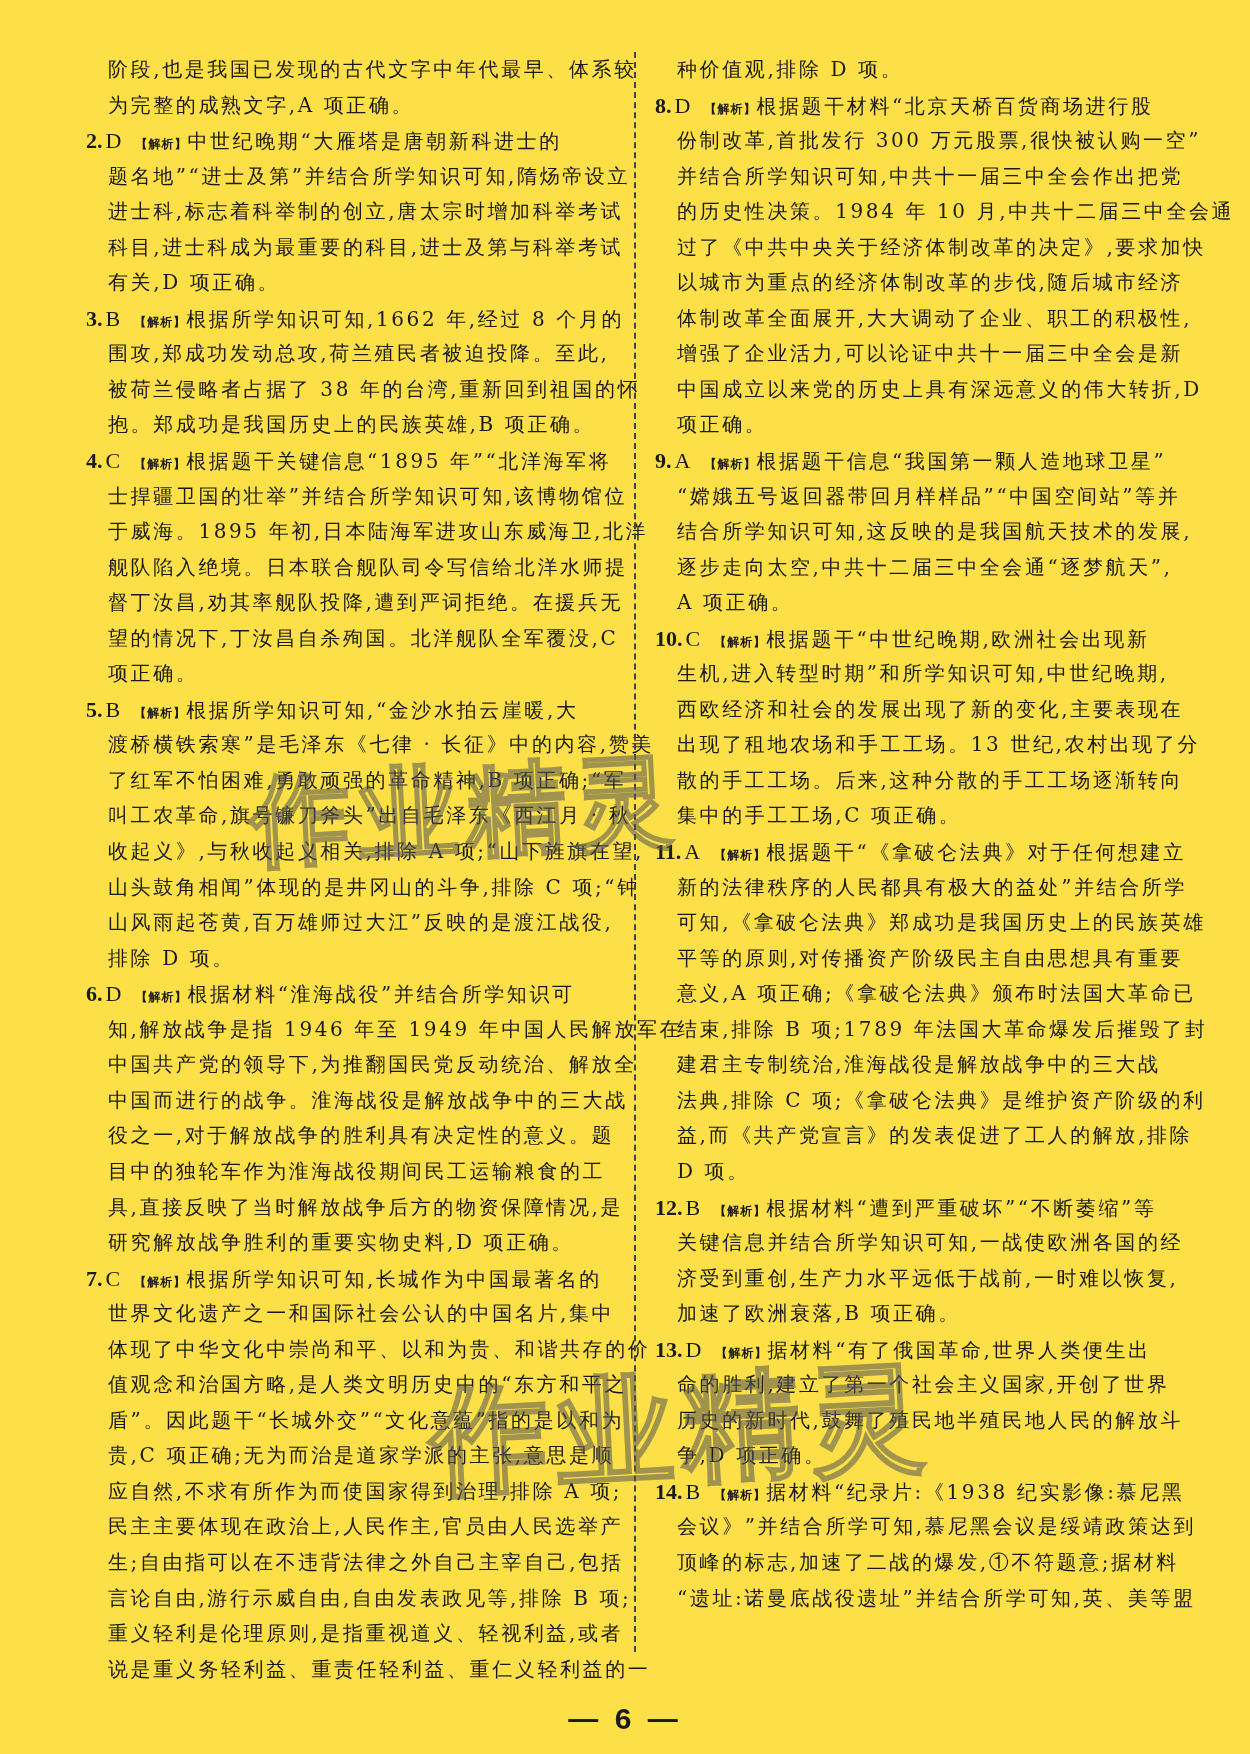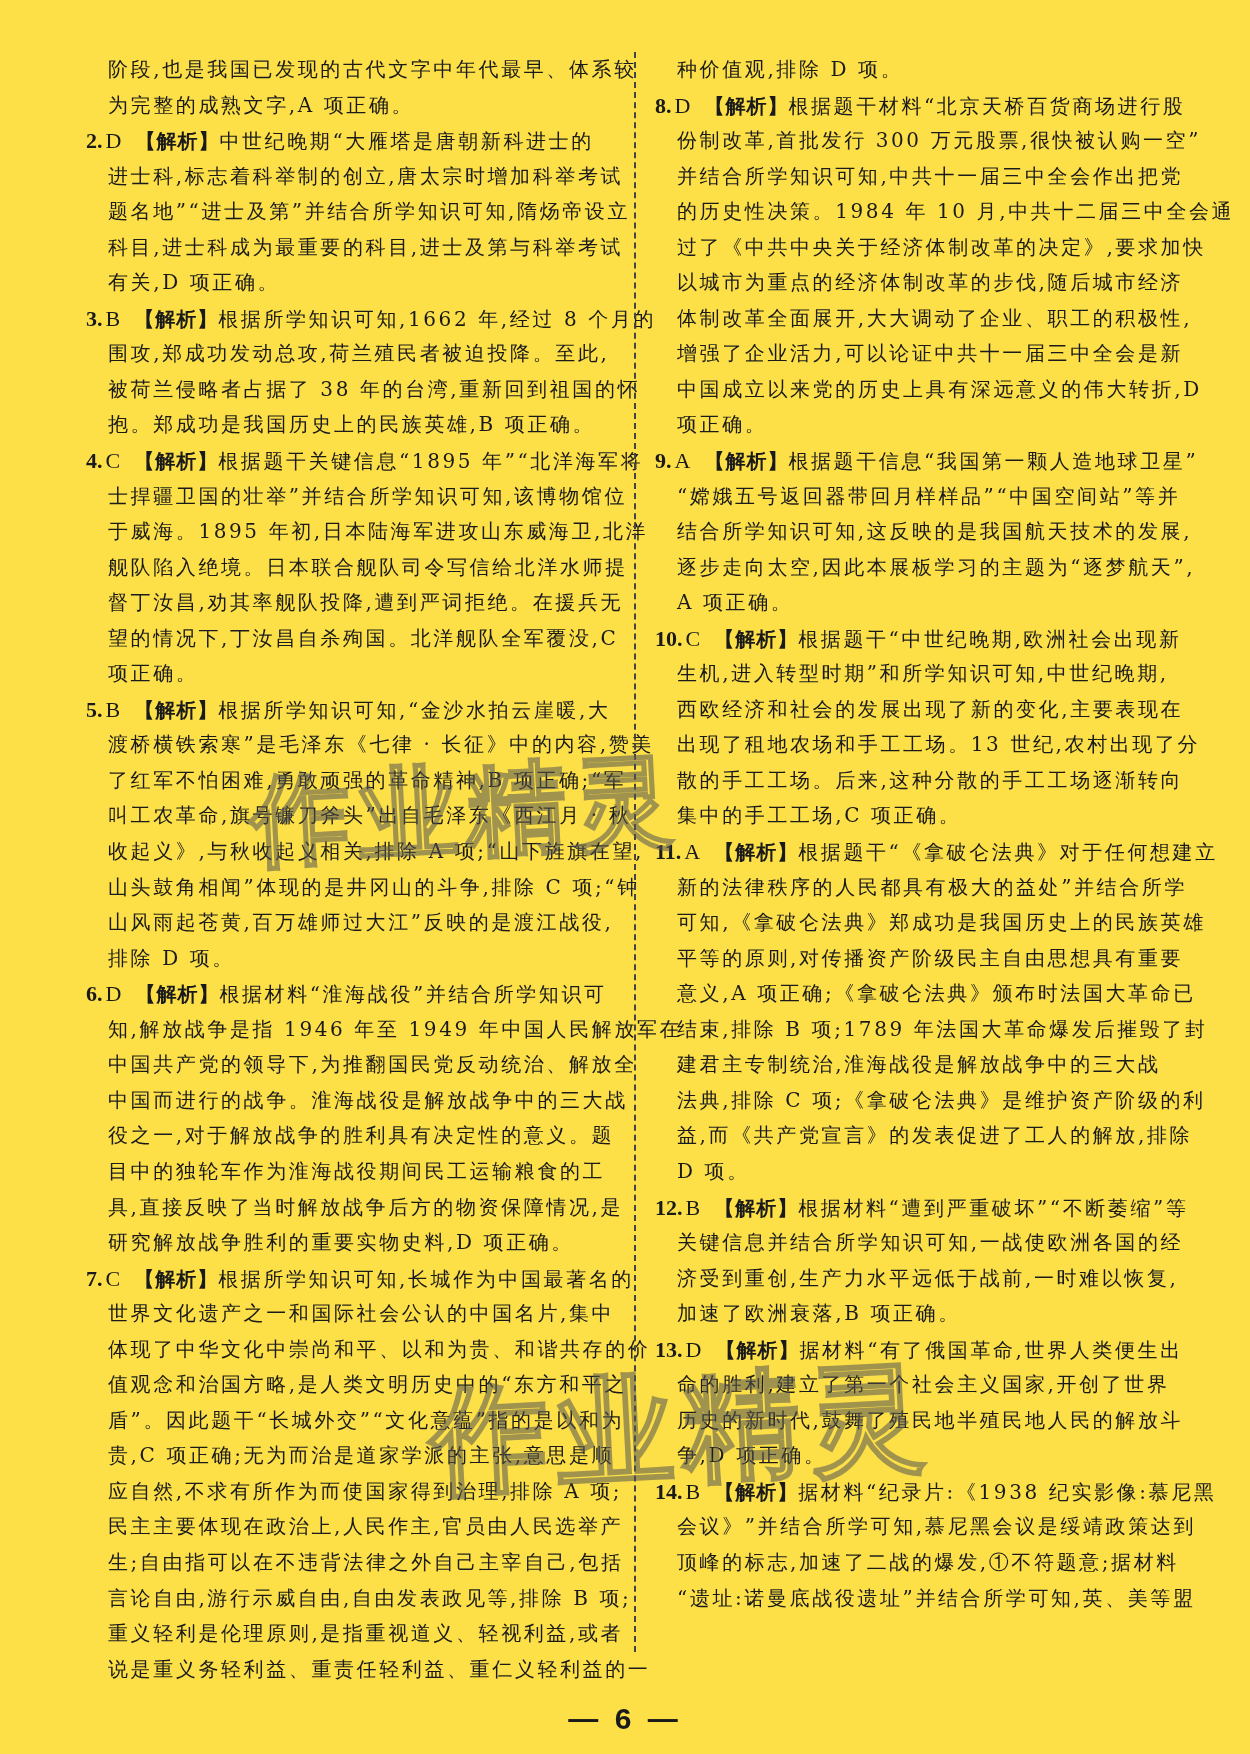--- a/index.html
+++ b/index.html
@@ -7,39 +7,39 @@
          font-family: "DejaVu Serif", "Liberation Serif", serif; color: #1a1a1a; }
   .page { position: absolute; left: 0; top: 0; width: 1250px; height: 1754px; background: #fde047; }
   .col { position: absolute; top: 52px; }
   .col-left { left: 86px; width: 530px; }
   .col-right { left: 655px; width: 530px; }
   .divider { position: absolute; left: 634px; top: 52px; height: 1600px; border-left: 2px dashed #444; }
   .line { height: 35.55px; line-height: 35.55px; font-size: 20px; letter-spacing: 2.6px; white-space: nowrap; }
   .indent { padding-left: 22px; }
   .num { font-family: "Liberation Serif", serif; font-weight: bold; font-size: 22px; letter-spacing: 0; }
   .ans { font-family: "Liberation Serif", serif; font-size: 22px; letter-spacing: 0; margin-left: 3px; margin-right: 14px; }
-  .tag { font-family: "DejaVu Sans", sans-serif; font-weight: bold; font-size: 20px; letter-spacing: 1px; }
+  .tag { font-family: "DejaVu Sans", sans-serif; font-weight: bold; font-size: 12px; letter-spacing: 1px; }
   .footer { position: absolute; top: 1702px; left: 0; width: 1250px; text-align: center;
             font-family: "Liberation Sans", sans-serif; font-size: 30px; font-weight: bold; letter-spacing: 4px; }
   .watermark { position: absolute; font-family: "DejaVu Sans", sans-serif; font-weight: bold;
                color: transparent; -webkit-text-stroke: 2px #555; opacity: 0.55; letter-spacing: 8px;
                pointer-events: none; white-space: nowrap; }
   .wm1 { left: 250px; top: 745px; font-size: 100px; transform: rotate(-3deg); }
   .wm2 { left: 430px; top: 1350px; font-size: 118px; transform: rotate(-3deg); }
 </style>
 </head>
 <body>
 
 <div class="page">
   <div class="col col-left" id="left-col">
       <div class="line indent">阶段,也是我国已发现的古代文字中年代最早、体系较</div>
       <div class="line indent">为完整的成熟文字,A 项正确。</div>
       <div class="line"><span class="num">2.</span><span class="ans">D</span><span class="tag">【解析】</span><span>中世纪晚期“大雁塔是唐朝新科进士的</span></div>
+      <div class="line indent">题名地”“进士及第”并结合所学知识可知,隋炀帝设立</div>
       <div class="line indent">进士科,标志着科举制的创立,唐太宗时增加科举考试</div>
-      <div class="line indent">题名地”“进士及第”并结合所学知识可知,隋炀帝设立</div>
       <div class="line indent">科目,进士科成为最重要的科目,进士及第与科举考试</div>
       <div class="line indent">有关,D 项正确。</div>
       <div class="line"><span class="num">3.</span><span class="ans">B</span><span class="tag">【解析】</span><span>根据所学知识可知,1662 年,经过 8 个月的</span></div>
       <div class="line indent">围攻,郑成功发动总攻,荷兰殖民者被迫投降。至此,</div>
       <div class="line indent">被荷兰侵略者占据了 38 年的台湾,重新回到祖国的怀</div>
       <div class="line indent">抱。郑成功是我国历史上的民族英雄,B 项正确。</div>
       <div class="line"><span class="num">4.</span><span class="ans">C</span><span class="tag">【解析】</span><span>根据题干关键信息“1895 年”“北洋海军将</span></div>
       <div class="line indent">士捍疆卫国的壮举”并结合所学知识可知,该博物馆位</div>
       <div class="line indent">于威海。1895 年初,日本陆海军进攻山东威海卫,北洋</div>
       <div class="line indent">舰队陷入绝境。日本联合舰队司令写信给北洋水师提</div>
@@ -84,21 +84,21 @@
       <div class="line indent">的历史性决策。1984 年 10 月,中共十二届三中全会通</div>
       <div class="line indent">过了《中共中央关于经济体制改革的决定》,要求加快</div>
       <div class="line indent">以城市为重点的经济体制改革的步伐,随后城市经济</div>
       <div class="line indent">体制改革全面展开,大大调动了企业、职工的积极性,</div>
       <div class="line indent">增强了企业活力,可以论证中共十一届三中全会是新</div>
       <div class="line indent">中国成立以来党的历史上具有深远意义的伟大转折,D</div>
       <div class="line indent">项正确。</div>
       <div class="line"><span class="num">9.</span><span class="ans">A</span><span class="tag">【解析】</span><span>根据题干信息“我国第一颗人造地球卫星”</span></div>
       <div class="line indent">“嫦娥五号返回器带回月样样品”“中国空间站”等并</div>
       <div class="line indent">结合所学知识可知,这反映的是我国航天技术的发展,</div>
-      <div class="line indent">逐步走向太空,因此本展板学习的主题为“逐梦航天”,</div>
+      <div class="line indent">逐步走向太空,中共十二届三中全会通“逐梦航天”,</div>
       <div class="line indent">A 项正确。</div>
       <div class="line"><span class="num">10.</span><span class="ans">C</span><span class="tag">【解析】</span><span>根据题干“中世纪晚期,欧洲社会出现新</span></div>
       <div class="line indent">生机,进入转型时期”和所学知识可知,中世纪晚期,</div>
       <div class="line indent">西欧经济和社会的发展出现了新的变化,主要表现在</div>
       <div class="line indent">出现了租地农场和手工工场。13 世纪,农村出现了分</div>
       <div class="line indent">散的手工工场。后来,这种分散的手工工场逐渐转向</div>
       <div class="line indent">集中的手工工场,C 项正确。</div>
       <div class="line"><span class="num">11.</span><span class="ans">A</span><span class="tag">【解析】</span><span>根据题干“《拿破仑法典》对于任何想建立</span></div>
       <div class="line indent">新的法律秩序的人民都具有极大的益处”并结合所学</div>
       <div class="line indent">可知,《拿破仑法典》郑成功是我国历史上的民族英雄</div>

